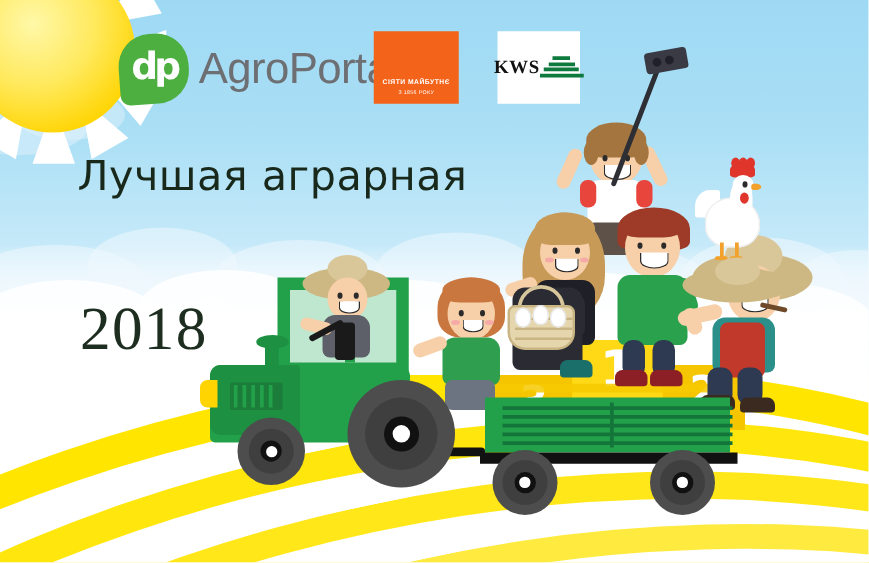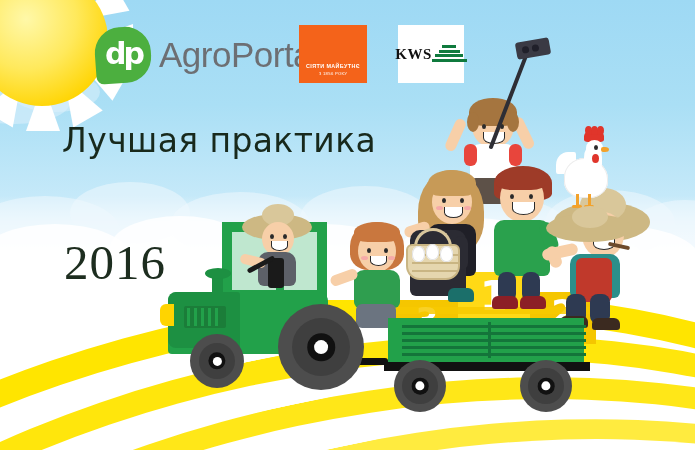--- a/index.html
+++ b/index.html
@@ -249,23 +249,23 @@
     <div class="kws-sun"></div>
     <div class="kws-pyr">
       <div class="kws-bar" style="width:14px;"></div>
       <div class="kws-bar" style="width:21px;"></div>
       <div class="kws-bar" style="width:28px;"></div>
       <div class="kws-bar" style="width:35px;"></div>
     </div>
   </div>
 
   <div class="headline">
-    <div>Лучшая практика</div>
-  </div>
-  <div class="year">2016</div>
+    <div>Лучшая аграрная</div>
+  </div>
+  <div class="year">2018</div>
 
   <div class="ill podium">
     <div class="pod pod3">
       <span class="num">3</span>
     </div>
     <div class="pod pod2">
       <span class="num">2</span>
     </div>
     <div class="pod pod1">
       <span class="num">1</span>

